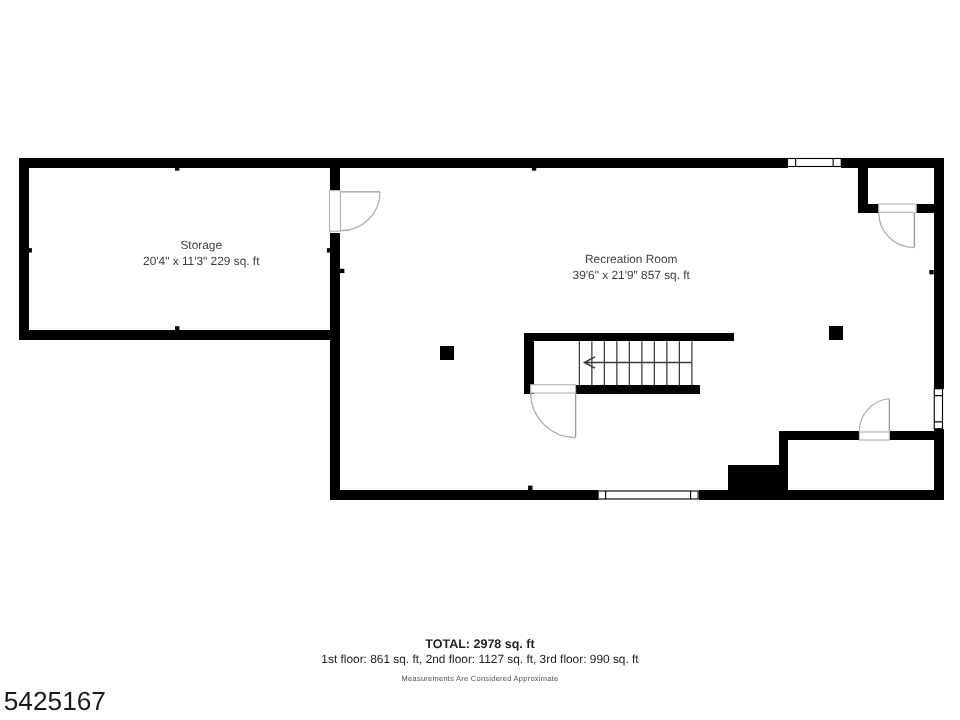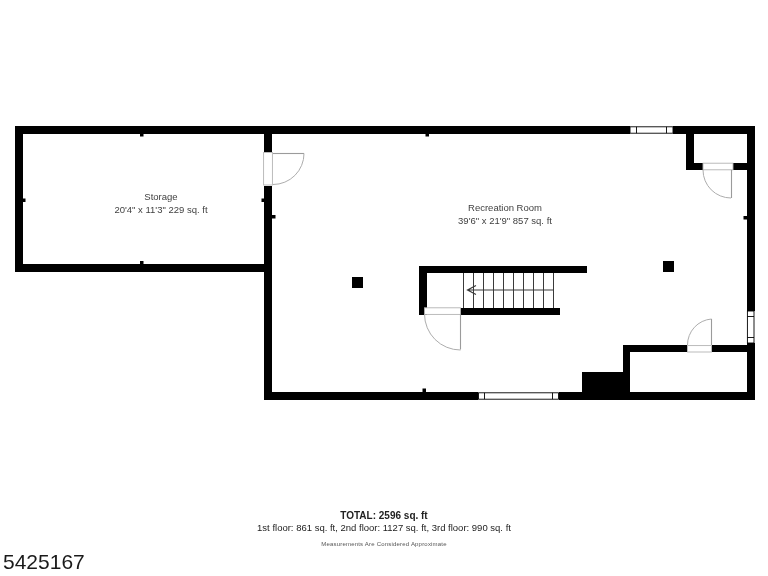--- a/index.html
+++ b/index.html
@@ -144,18 +144,18 @@
   <div>Storage</div>
   <div>20'4" x 11'3" 229 sq. ft</div>
 </div>
 
 <div class="room-label" style="left:469px; top:201px;margin-left:36px;">
   <div>Recreation Room</div>
   <div>39'6" x 21'9" 857 sq. ft</div>
 </div>
 
 <div class="summary">
-  <div class="total">TOTAL: 2596 sq. ft</div>
+  <div class="total">TOTAL: 2978 sq. ft</div>
   <div class="line">1st floor: 861 sq. ft, 2nd floor: 1127 sq. ft, 3rd floor: 990 sq. ft</div>
   <div class="disclaimer">Measurements Are Considered Approximate</div>
 </div>
 
 <div class="mls">5425167</div>
 
 </body></html>

